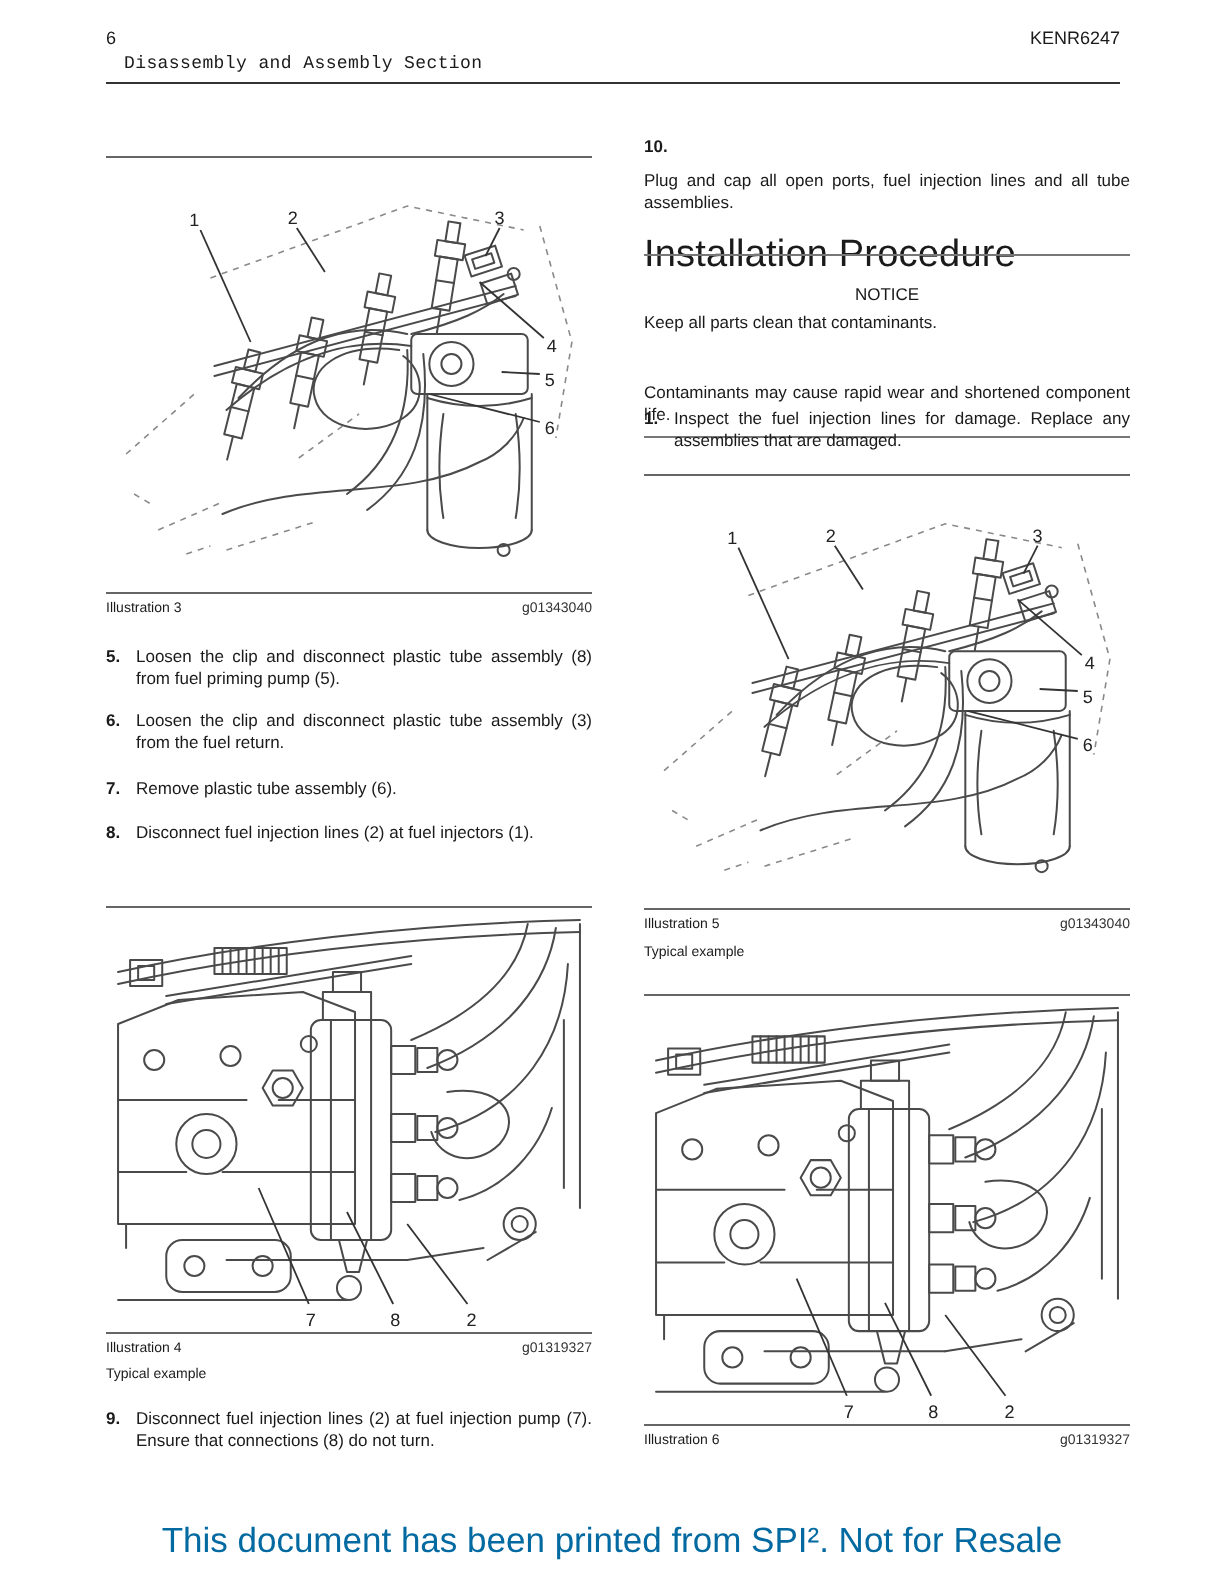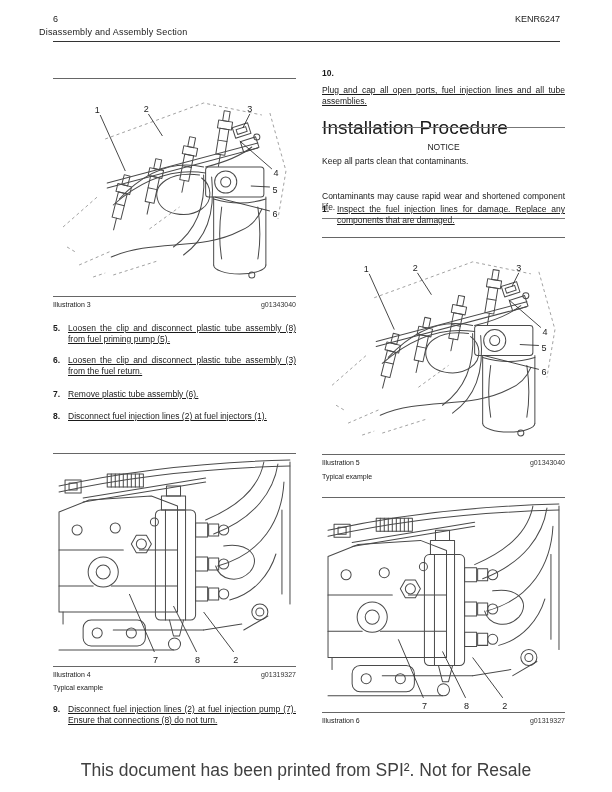--- a/index.html
+++ b/index.html
@@ -2,21 +2,21 @@
 <html><head>
 <meta charset="utf-8">
 <style>
   * { margin:0; padding:0; box-sizing:border-box; }
   html,body { background:#ffffff; }
   body { font-family:"Liberation Sans", sans-serif; color:#1a1a1a; }
   .page { position:relative; width:612px; height:792px; margin:0 auto; background:#fff; overflow:hidden; }
 
   
   .hdr-pagenum { position:absolute; left:53px; top:14px; font-size:9px; }
-  .hdr-section { position:absolute; left:39px; top:27px; font-size:9px; letter-spacing:.2px; }
+  .hdr-section { position:absolute; left:62px; top:27px; font-size:9px; letter-spacing:.2px;font-family:Liberation Mono, monospace; }
   .hdr-doccode { position:absolute; right:52px; top:14px; font-size:9px; }
   .hdr-rule { position:absolute; left:53px; right:52px; top:41px; border-top:1.2px solid #333; }
 
   
   .col-left  { left:53px;  width:243px; }
   .col-right { left:322px; width:243px; }
   .abs { position:absolute; }
 
   
   .figure { border-top:1px solid #666; border-bottom:1px solid #666; background:#fff; }
@@ -26,30 +26,30 @@
   .fig-lead { stroke:#333; fill:none; stroke-width:.9; }
   .co { font-family:"Liberation Sans", sans-serif; font-size:9px; fill:#222; text-anchor:middle; }
 
   .caption { display:flex; justify-content:space-between; align-items:baseline; font-size:7px; color:#1a1a1a; }
   .caption .figid { color:#333; }
   .fignote { font-size:7px; color:#1a1a1a; }
 
   
   .step { display:flex; font-size:8.5px; line-height:10.5px; }
   .step .num { font-weight:bold; min-width:15px; flex:0 0 15px; }
-  .step .txt { flex:1; text-align:justify;text-decoration:underline; }
+  .step .txt { flex:1; text-align:justify; }
 
   
   .proc-heading { font-size:19px; font-weight:normal; letter-spacing:.1px;margin-top:16px; }
   .notice { border-top:1px solid #777; border-bottom:1px solid #777; padding:14px 0 6px 0; font-size:8.5px; line-height:10.5px; }
   .notice .ntitle { text-align:center; margin-bottom:3px; }
   .notice p { text-align:justify; }
   .notice p + p { margin-top:25px; }
 
-  .footer { position:absolute; left:0; right:0; top:760px; text-align:center; font-size:17.5px; color:#404040; }
+  .footer { position:absolute; left:0; right:0; top:760px; text-align:center; font-size:17.5px; color:#0369a1; }
 </style>
 </head>
 <body>
 
 <svg width="0" height="0" style="position:absolute" aria-hidden="true">
   <defs>
 
     <g id="figA">
       <g class="fig-dash">
         <path d="M52,60 L150,24 L208,36"></path>
@@ -260,21 +260,21 @@
   <div class="abs col-right proc-heading" style="top:101px;">Installation Procedure</div>
 
   <div class="abs col-right notice" style="top:127px;">
     <div class="ntitle">NOTICE</div>
     <p>Keep all parts clean that contaminants.</p>
     <p>Contaminants may cause rapid wear and shortened component life.</p>
   </div>
 
   <div class="abs col-right step" style="top:204px;">
     <span class="num">1.</span>
-    <span class="txt">Inspect the fuel injection lines for damage. Replace any components that are damaged.</span>
+    <span class="txt">Inspect the fuel injection lines for damage. Replace any assemblies that are damaged.</span>
   </div>
 
   <div class="abs col-right figure" style="top:237px; height:218px;">
     <svg viewBox="0 0 242 217" width="243" height="216" preserveAspectRatio="none">
       <use href="#figA"></use>
       <text class="co" x="44" y="34">1</text>
       <text class="co" x="93" y="33">2</text>
       <text class="co" x="196" y="33">3</text>
       <text class="co" x="222" y="97">4</text>
       <text class="co" x="221" y="114">5</text>

